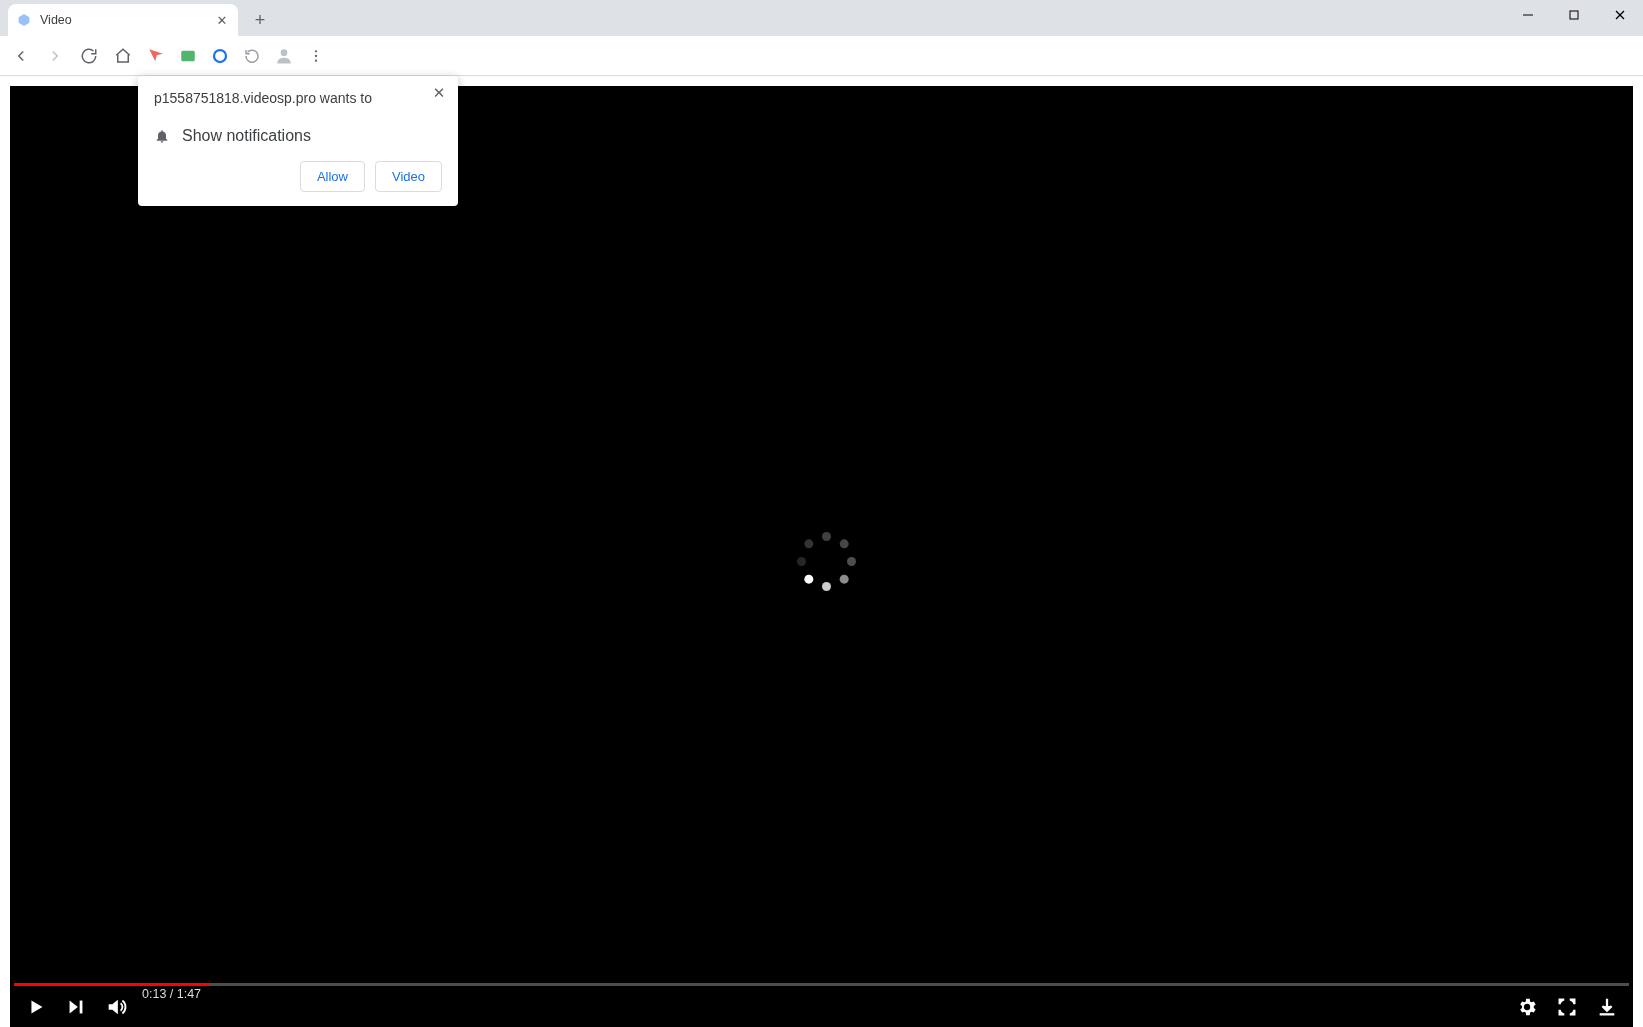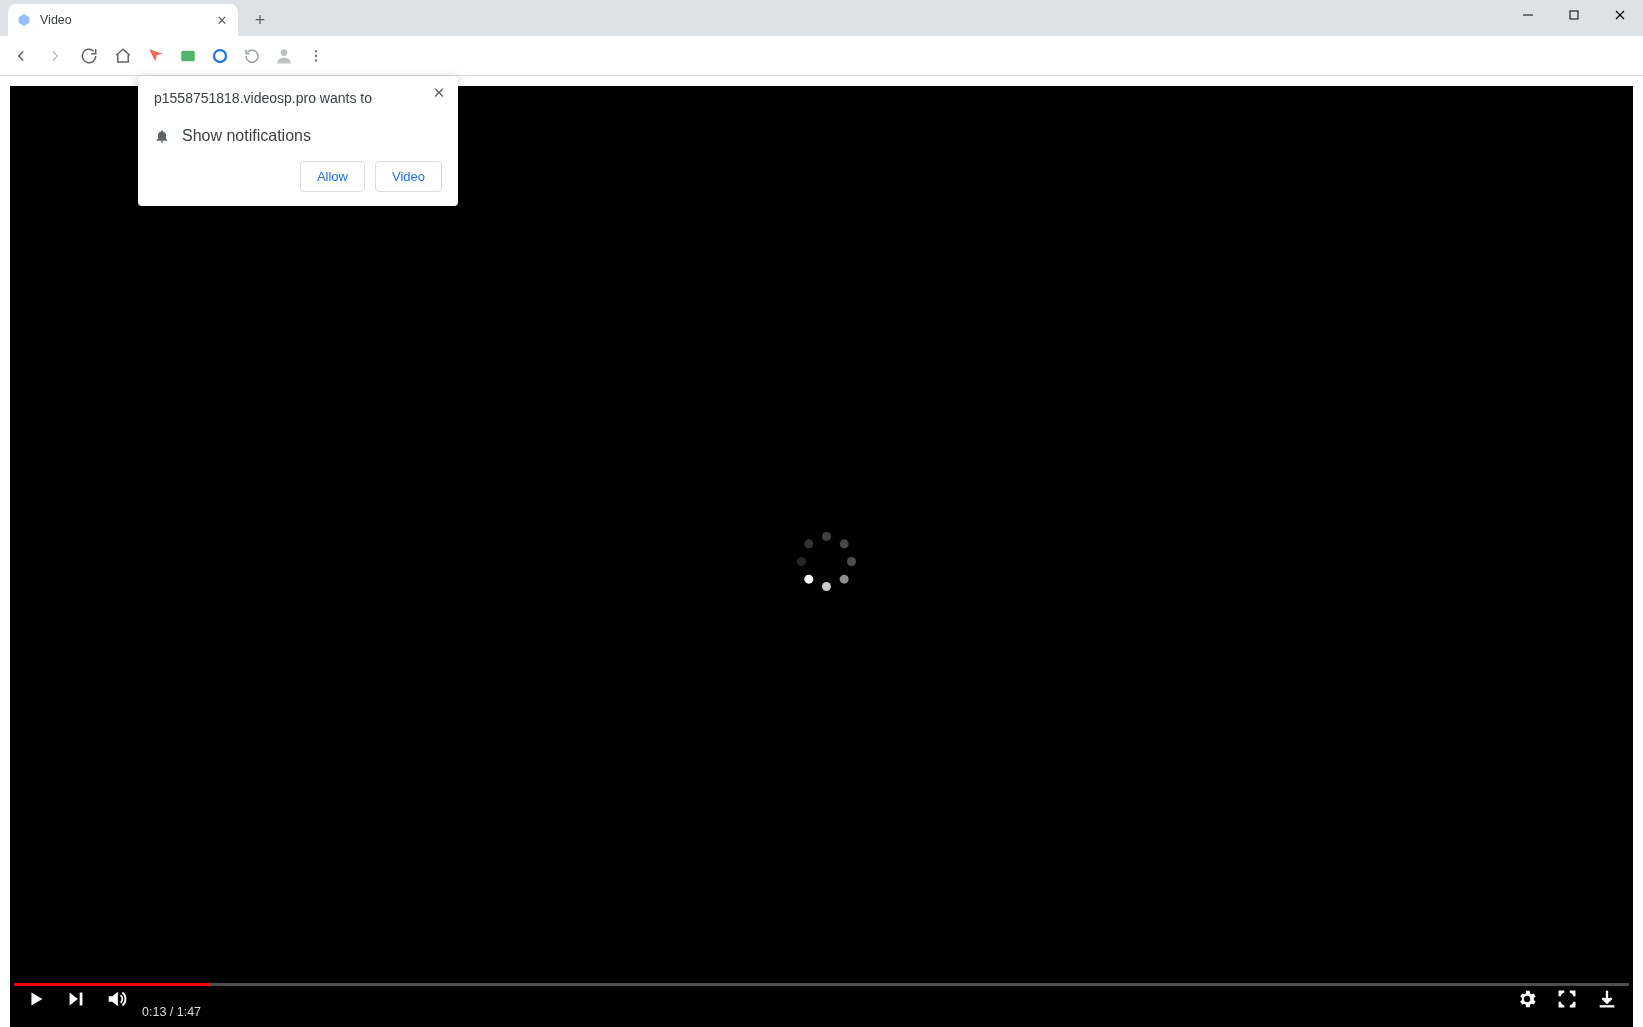--- a/index.html
+++ b/index.html
@@ -173,21 +173,21 @@
 }
 .progress-fill {
   height: 100%;
   background: #ff0000;
   width: 12.15%;
 }
 .controls-row {
   position: absolute;
   left: 0; right: 0; bottom: 0;
   height: 48px;
-  display: flex; align-items: flex-end;
+  display: flex; align-items: flex-start;
   padding: 8px 6px;
   color: #fff;
 }
 .ctrl-btn {
   width: 40px; height: 40px;
   display: flex; align-items: center; justify-content: center;
   color: #fff; cursor: pointer;
 }
 .ctrl-btn svg { width: 22px; height: 22px; fill: #fff; }
 .time-display { font-size: 12.5px; color: #ddd; margin-left: 6px; }

